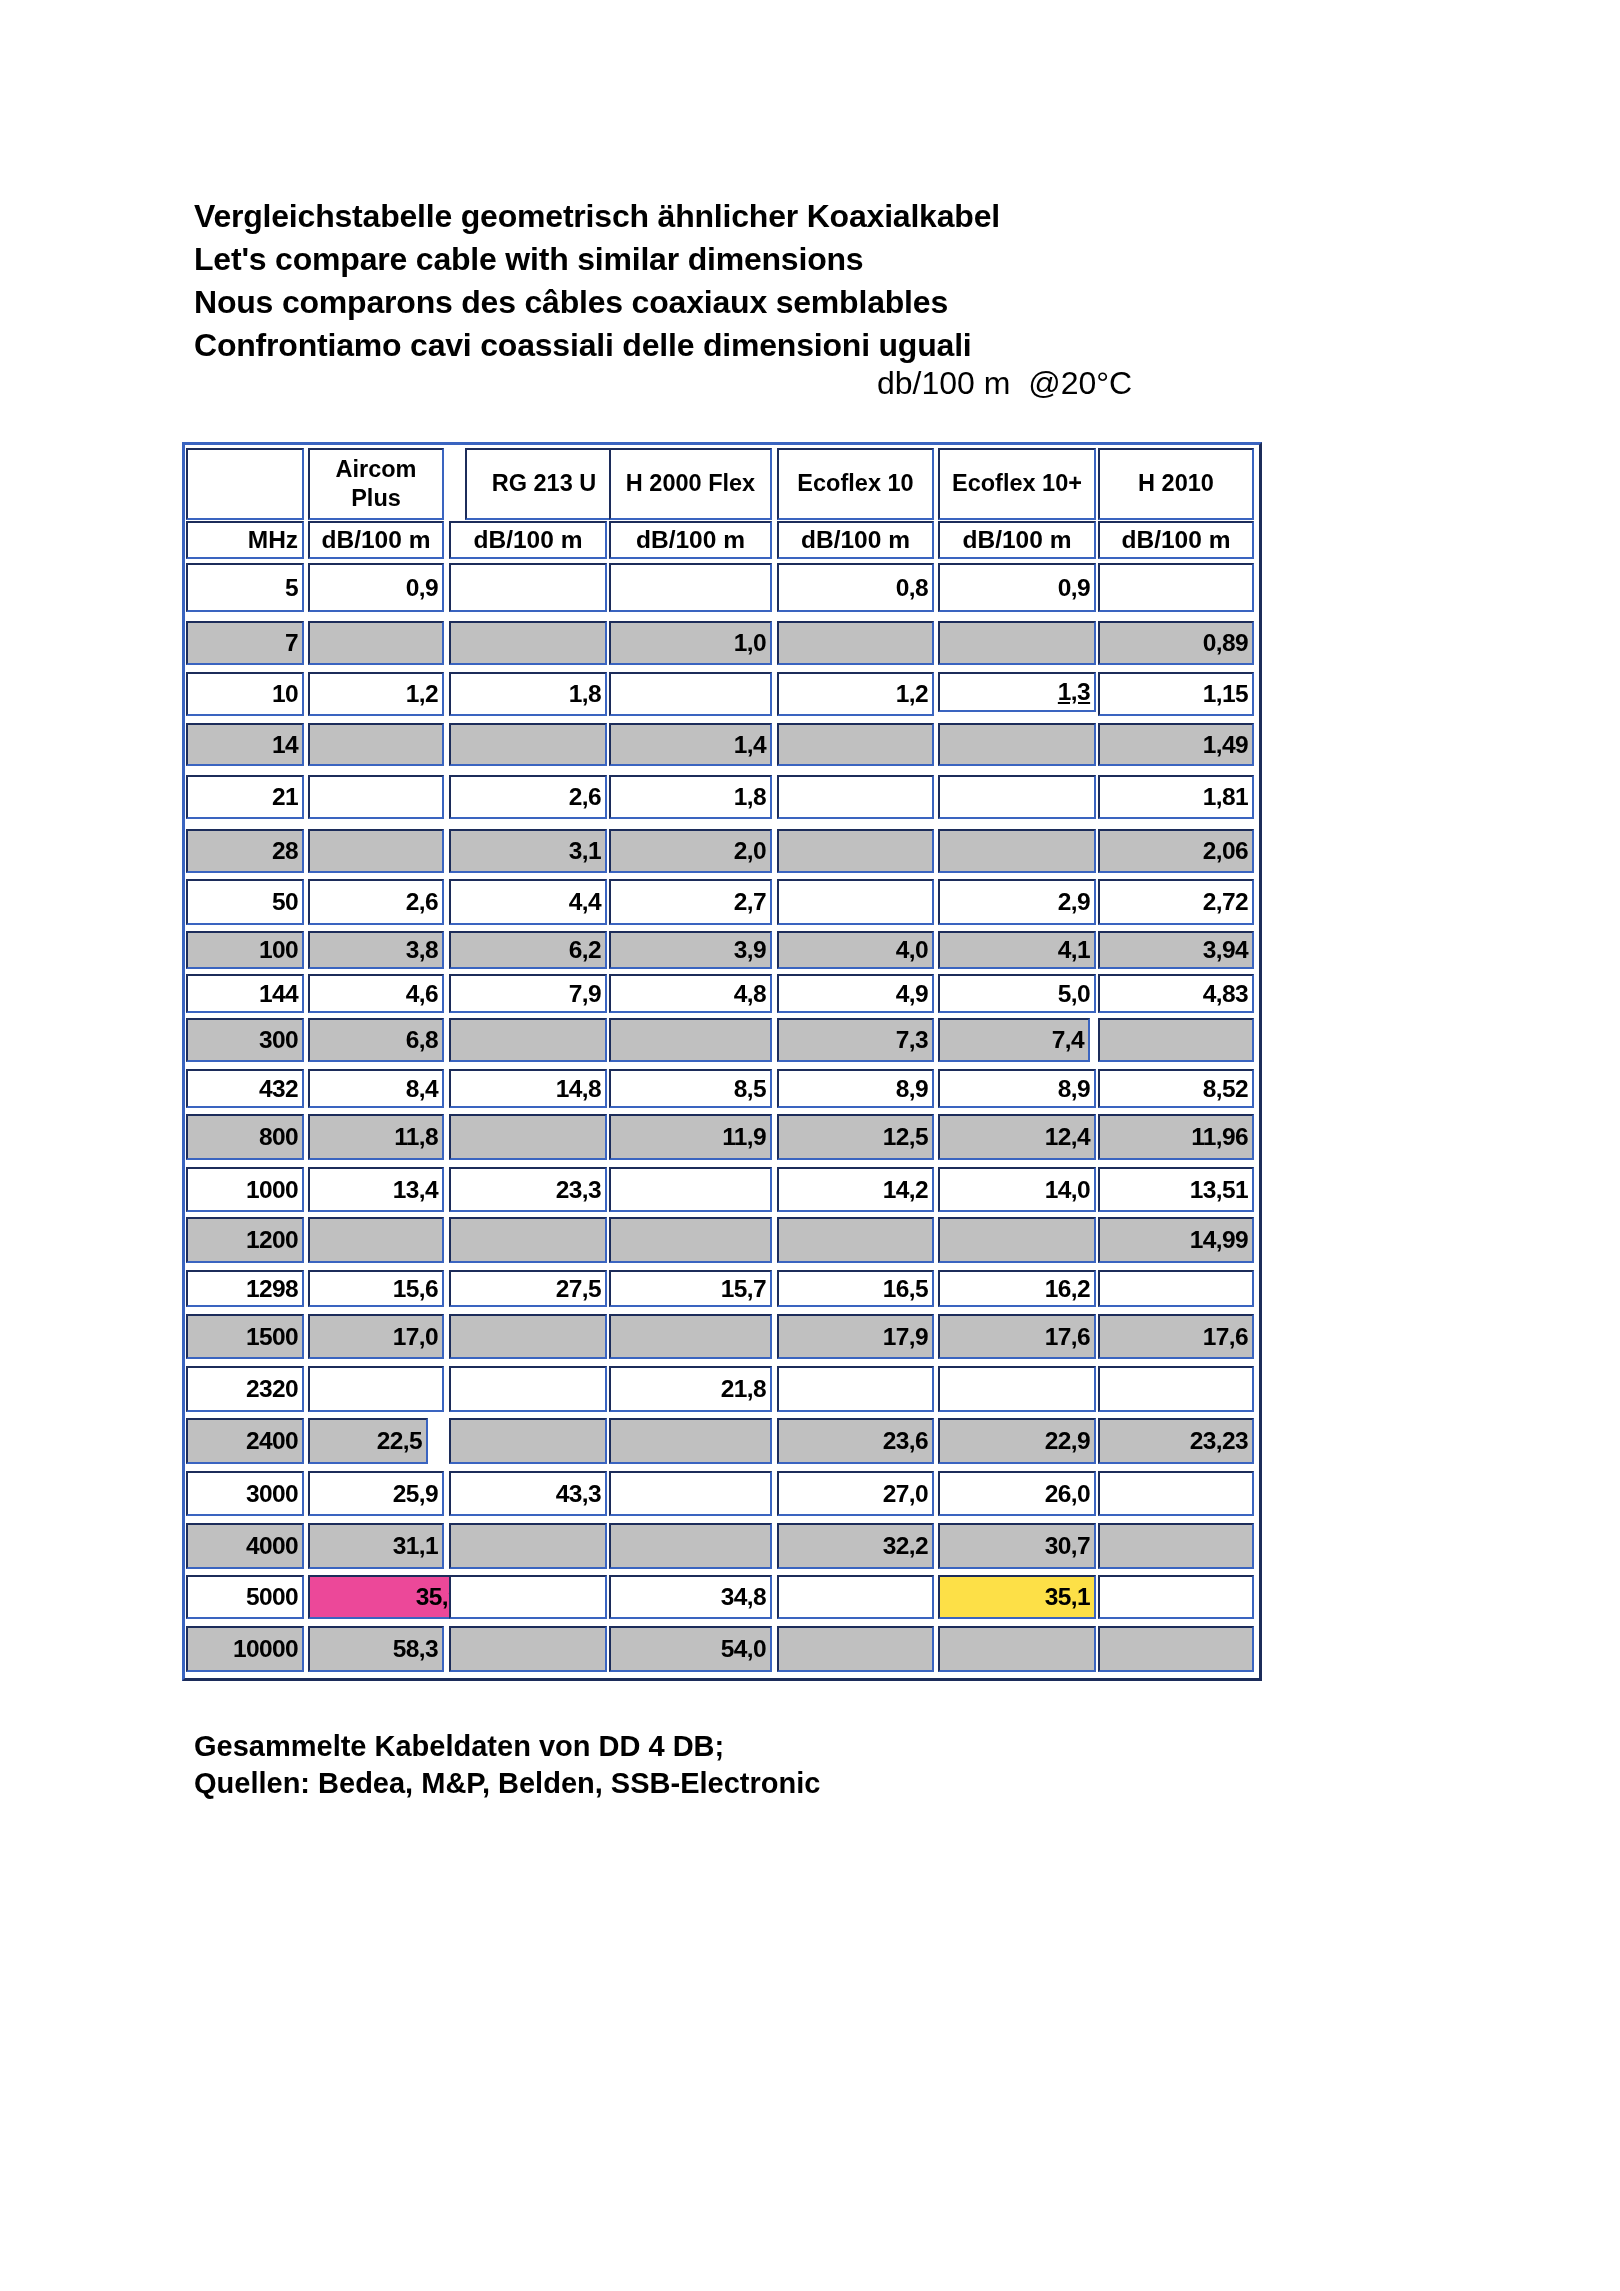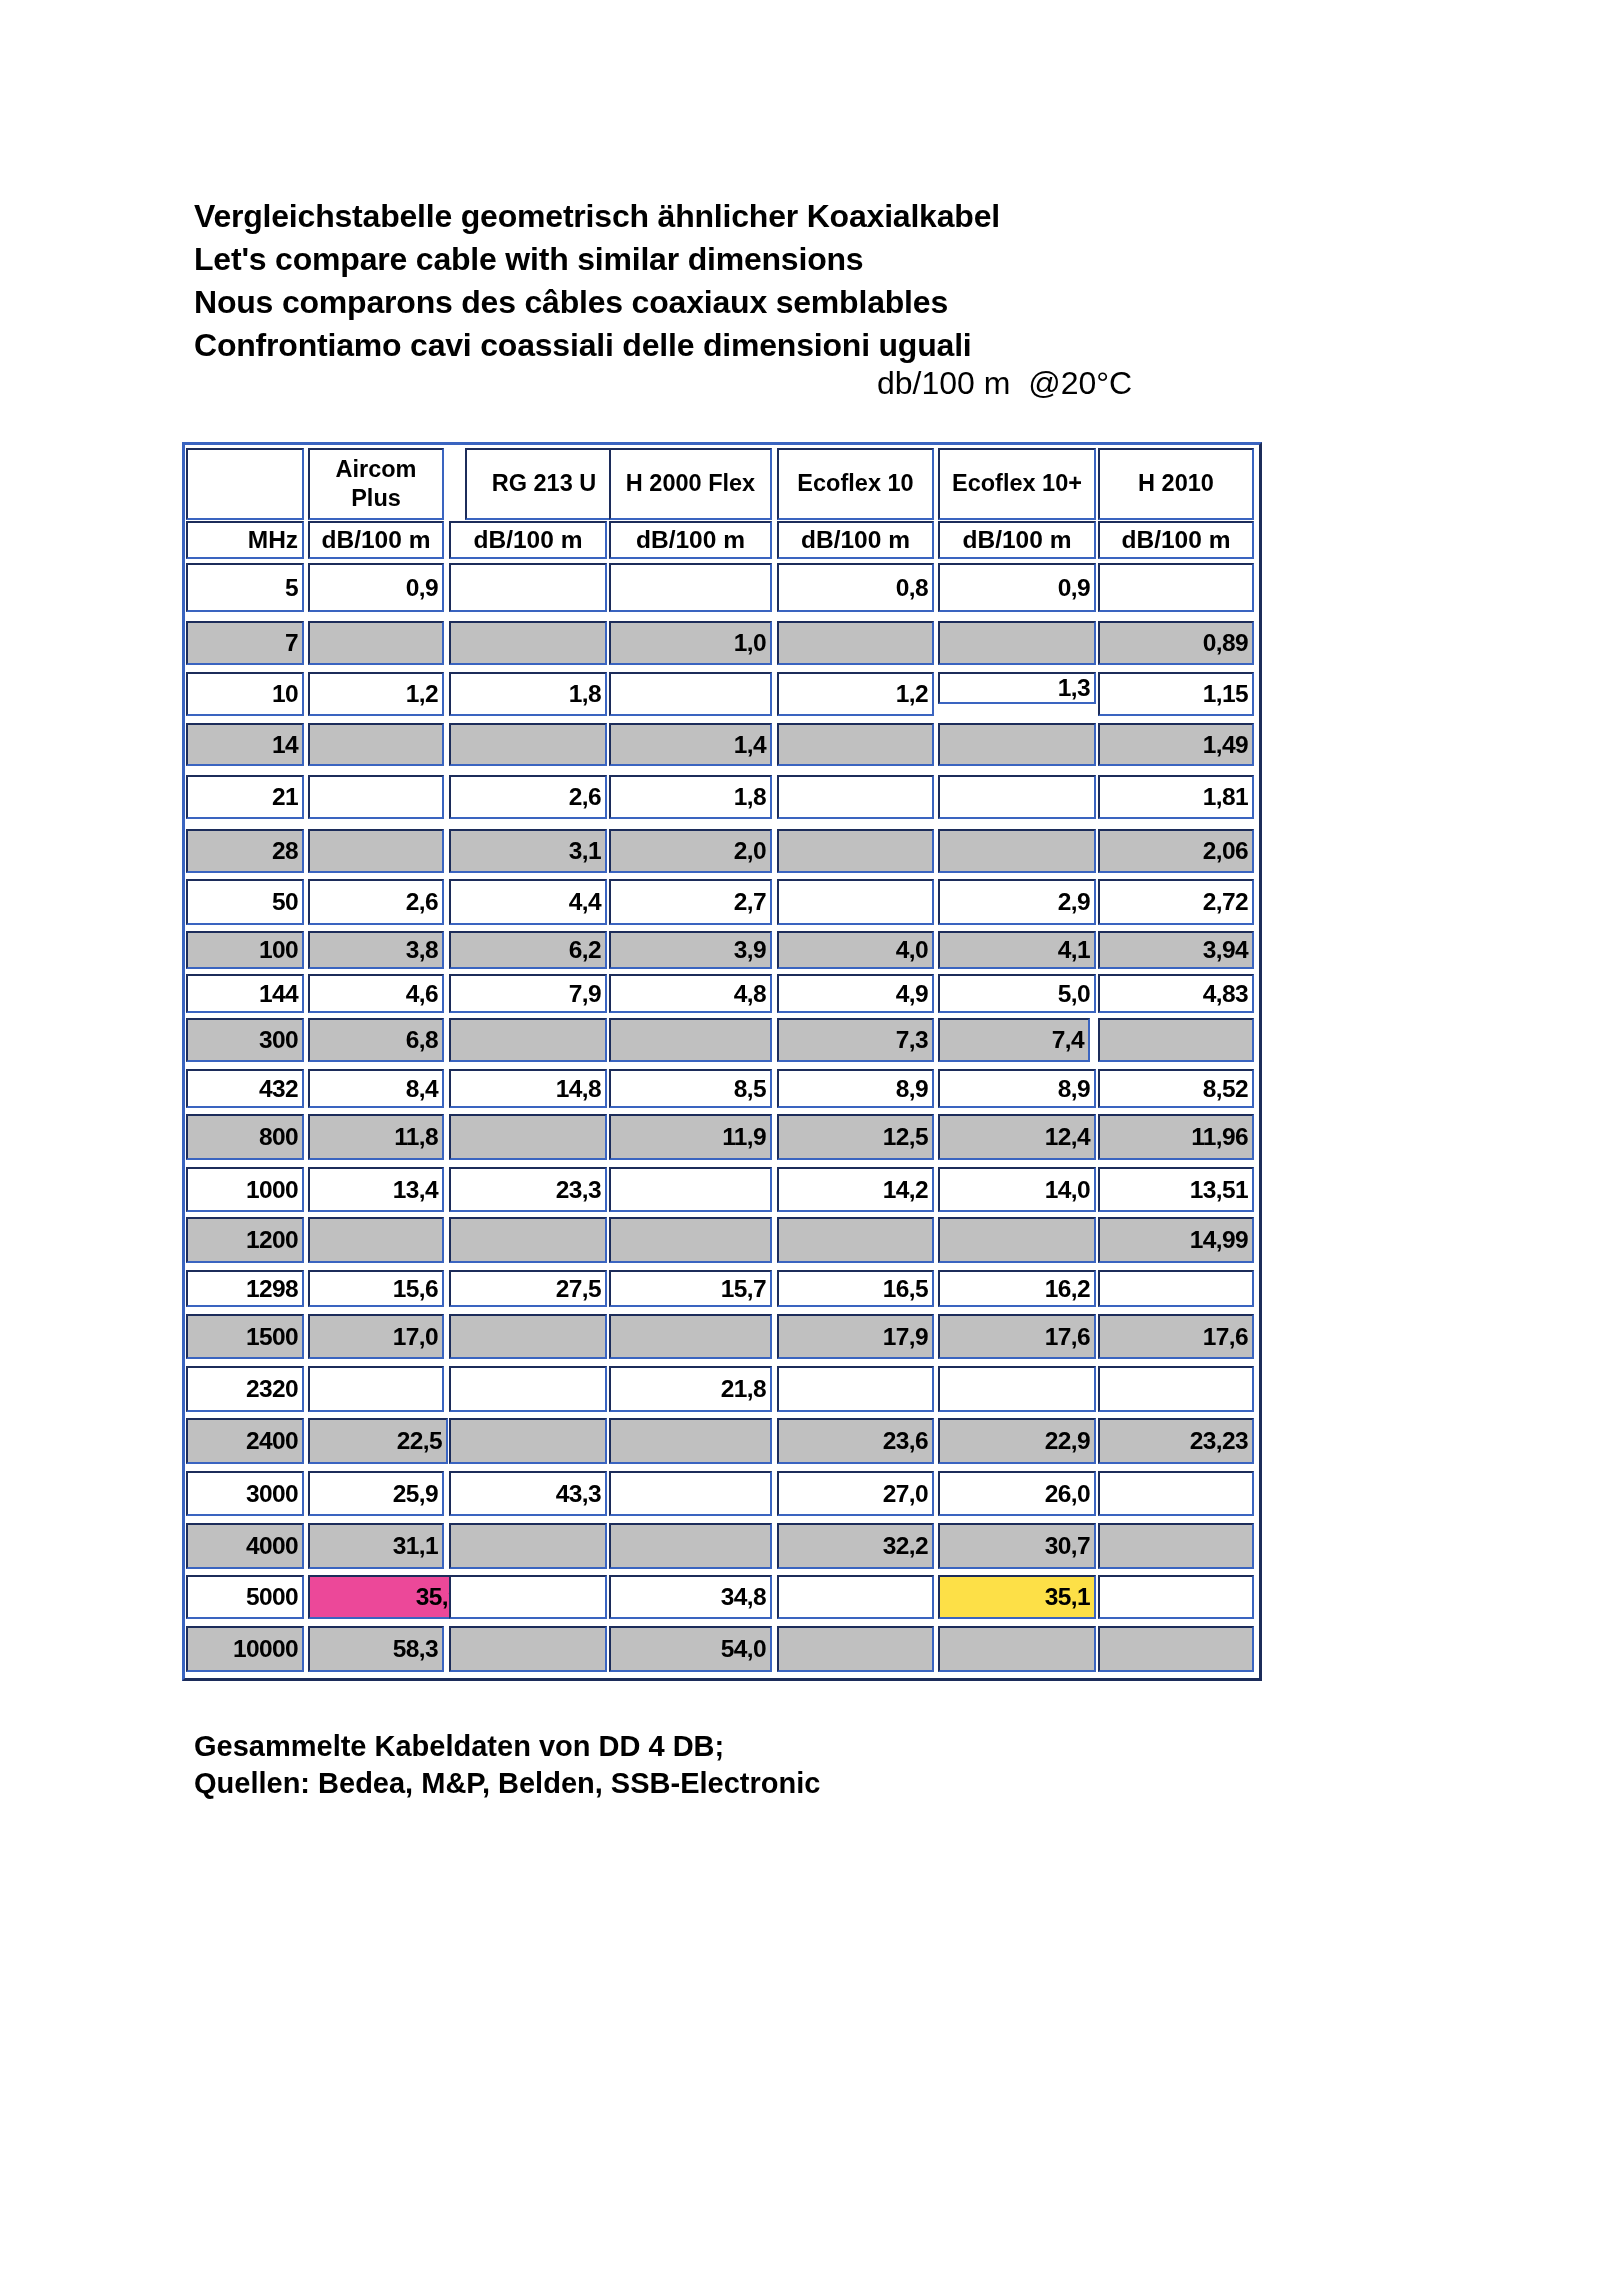--- a/index.html
+++ b/index.html
@@ -80,21 +80,21 @@
     <div class="cell " style="left: 264px; width: 158px; top: 176px; height: 44px; background: rgb(192, 192, 192); border-color: rgb(28, 44, 90) rgb(58, 100, 192) rgb(58, 100, 192) rgb(28, 44, 90);"></div>
     <div class="cell " style="left: 424px; width: 163px; top: 176px; height: 44px; background: rgb(192, 192, 192); border-color: rgb(28, 44, 90) rgb(58, 100, 192) rgb(58, 100, 192) rgb(28, 44, 90); padding-left: 8px;">1,0</div>
     <div class="cell " style="left: 592px; width: 157px; top: 176px; height: 44px; background: rgb(192, 192, 192); border-color: rgb(28, 44, 90) rgb(58, 100, 192) rgb(58, 100, 192) rgb(28, 44, 90);"></div>
     <div class="cell " style="left: 753px; width: 158px; top: 176px; height: 44px; background: rgb(192, 192, 192); border-color: rgb(28, 44, 90) rgb(58, 100, 192) rgb(58, 100, 192) rgb(28, 44, 90);"></div>
     <div class="cell " style="left: 913px; width: 156px; top: 176px; height: 44px; background: rgb(192, 192, 192); border-color: rgb(28, 44, 90) rgb(58, 100, 192) rgb(58, 100, 192) rgb(28, 44, 90);">0,89</div>
     <div class="cell " style="left: 1px; width: 118px; top: 227px; height: 44px; background: rgb(255, 255, 255); border-color: rgb(28, 44, 90) rgb(58, 100, 192) rgb(58, 100, 192) rgb(28, 44, 90);">10</div>
     <div class="cell " style="left: 123px; width: 136px; top: 227px; height: 44px; background: rgb(255, 255, 255); border-color: rgb(28, 44, 90) rgb(58, 100, 192) rgb(58, 100, 192) rgb(28, 44, 90);">1,2</div>
     <div class="cell " style="left: 264px; width: 158px; top: 227px; height: 44px; background: rgb(255, 255, 255); border-color: rgb(28, 44, 90) rgb(58, 100, 192) rgb(58, 100, 192) rgb(28, 44, 90);">1,8</div>
     <div class="cell " style="left: 424px; width: 163px; top: 227px; height: 44px; background: rgb(255, 255, 255); border-color: rgb(28, 44, 90) rgb(58, 100, 192) rgb(58, 100, 192) rgb(28, 44, 90);"></div>
     <div class="cell " style="left: 592px; width: 157px; top: 227px; height: 44px; background: rgb(255, 255, 255); border-color: rgb(28, 44, 90) rgb(58, 100, 192) rgb(58, 100, 192) rgb(28, 44, 90);">1,2</div>
-    <div class="cell " style="left: 753px; width: 158px; top: 227px; height: 32px; background: rgb(255, 255, 255); border-color: rgb(28, 44, 90) rgb(58, 100, 192) rgb(58, 100, 192) rgb(28, 44, 90);">1,3</div>
+    <div class="cell " style="left: 753px; width: 158px; top: 227px; height: 40px; background: rgb(255, 255, 255); border-color: rgb(28, 44, 90) rgb(58, 100, 192) rgb(58, 100, 192) rgb(28, 44, 90); text-decoration: underline;">1,3</div>
     <div class="cell " style="left: 913px; width: 156px; top: 227px; height: 44px; background: rgb(255, 255, 255); border-color: rgb(28, 44, 90) rgb(58, 100, 192) rgb(58, 100, 192) rgb(28, 44, 90);">1,15</div>
     <div class="cell " style="left: 1px; width: 118px; top: 278px; height: 43px; background: rgb(192, 192, 192); border-color: rgb(28, 44, 90) rgb(58, 100, 192) rgb(58, 100, 192) rgb(28, 44, 90);">14</div>
     <div class="cell " style="left: 123px; width: 136px; top: 278px; height: 43px; background: rgb(192, 192, 192); border-color: rgb(28, 44, 90) rgb(58, 100, 192) rgb(58, 100, 192) rgb(28, 44, 90);"></div>
     <div class="cell " style="left: 264px; width: 158px; top: 278px; height: 43px; background: rgb(192, 192, 192); border-color: rgb(28, 44, 90) rgb(58, 100, 192) rgb(58, 100, 192) rgb(28, 44, 90);"></div>
     <div class="cell " style="left: 424px; width: 163px; top: 278px; height: 43px; background: rgb(192, 192, 192); border-color: rgb(28, 44, 90) rgb(58, 100, 192) rgb(58, 100, 192) rgb(28, 44, 90);">1,4</div>
     <div class="cell " style="left: 592px; width: 157px; top: 278px; height: 43px; background: rgb(192, 192, 192); border-color: rgb(28, 44, 90) rgb(58, 100, 192) rgb(58, 100, 192) rgb(28, 44, 90);"></div>
     <div class="cell " style="left: 753px; width: 158px; top: 278px; height: 43px; background: rgb(192, 192, 192); border-color: rgb(28, 44, 90) rgb(58, 100, 192) rgb(58, 100, 192) rgb(28, 44, 90);"></div>
     <div class="cell " style="left: 913px; width: 156px; top: 278px; height: 43px; background: rgb(192, 192, 192); border-color: rgb(28, 44, 90) rgb(58, 100, 192) rgb(58, 100, 192) rgb(28, 44, 90);">1,49</div>
     <div class="cell " style="left: 1px; width: 118px; top: 330px; height: 44px; background: rgb(255, 255, 255); border-color: rgb(28, 44, 90) rgb(58, 100, 192) rgb(58, 100, 192) rgb(28, 44, 90);">21</div>
     <div class="cell " style="left: 123px; width: 136px; top: 330px; height: 44px; background: rgb(255, 255, 255); border-color: rgb(28, 44, 90) rgb(58, 100, 192) rgb(58, 100, 192) rgb(28, 44, 90);"></div>
@@ -181,21 +181,21 @@
     <div class="cell " style="left: 753px; width: 158px; top: 869px; height: 45px; background: rgb(192, 192, 192); border-color: rgb(28, 44, 90) rgb(58, 100, 192) rgb(58, 100, 192) rgb(28, 44, 90);">17,6</div>
     <div class="cell " style="left: 913px; width: 156px; top: 869px; height: 45px; background: rgb(192, 192, 192); border-color: rgb(28, 44, 90) rgb(58, 100, 192) rgb(58, 100, 192) rgb(28, 44, 90);">17,6</div>
     <div class="cell " style="left: 1px; width: 118px; top: 921px; height: 46px; background: rgb(255, 255, 255); border-color: rgb(28, 44, 90) rgb(58, 100, 192) rgb(58, 100, 192) rgb(28, 44, 90);">2320</div>
     <div class="cell " style="left: 123px; width: 136px; top: 921px; height: 46px; background: rgb(255, 255, 255); border-color: rgb(28, 44, 90) rgb(58, 100, 192) rgb(58, 100, 192) rgb(28, 44, 90);"></div>
     <div class="cell " style="left: 264px; width: 158px; top: 921px; height: 46px; background: rgb(255, 255, 255); border-color: rgb(28, 44, 90) rgb(58, 100, 192) rgb(58, 100, 192) rgb(28, 44, 90);"></div>
     <div class="cell " style="left: 424px; width: 163px; top: 921px; height: 46px; background: rgb(255, 255, 255); border-color: rgb(28, 44, 90) rgb(58, 100, 192) rgb(58, 100, 192) rgb(28, 44, 90);">21,8</div>
     <div class="cell " style="left: 592px; width: 157px; top: 921px; height: 46px; background: rgb(255, 255, 255); border-color: rgb(28, 44, 90) rgb(58, 100, 192) rgb(58, 100, 192) rgb(28, 44, 90);"></div>
     <div class="cell " style="left: 753px; width: 158px; top: 921px; height: 46px; background: rgb(255, 255, 255); border-color: rgb(28, 44, 90) rgb(58, 100, 192) rgb(58, 100, 192) rgb(28, 44, 90);"></div>
     <div class="cell " style="left: 913px; width: 156px; top: 921px; height: 46px; background: rgb(255, 255, 255); border-color: rgb(28, 44, 90) rgb(58, 100, 192) rgb(58, 100, 192) rgb(28, 44, 90);"></div>
     <div class="cell " style="left: 1px; width: 118px; top: 973px; height: 46px; background: rgb(192, 192, 192); border-color: rgb(28, 44, 90) rgb(58, 100, 192) rgb(58, 100, 192) rgb(28, 44, 90);">2400</div>
-    <div class="cell " style="left: 123px; width: 140px; top: 973px; height: 46px; background: rgb(192, 192, 192); border-color: rgb(28, 44, 90) rgb(58, 100, 192) rgb(58, 100, 192) rgb(28, 44, 90);">22,5</div>
+    <div class="cell " style="left: 123px; width: 120px; top: 973px; height: 46px; background: rgb(192, 192, 192); border-color: rgb(28, 44, 90) rgb(58, 100, 192) rgb(58, 100, 192) rgb(28, 44, 90);">22,5</div>
     <div class="cell " style="left: 264px; width: 158px; top: 973px; height: 46px; background: rgb(192, 192, 192); border-color: rgb(28, 44, 90) rgb(58, 100, 192) rgb(58, 100, 192) rgb(28, 44, 90);"></div>
     <div class="cell " style="left: 424px; width: 163px; top: 973px; height: 46px; background: rgb(192, 192, 192); border-color: rgb(28, 44, 90) rgb(58, 100, 192) rgb(58, 100, 192) rgb(28, 44, 90);"></div>
     <div class="cell " style="left: 592px; width: 157px; top: 973px; height: 46px; background: rgb(192, 192, 192); border-color: rgb(28, 44, 90) rgb(58, 100, 192) rgb(58, 100, 192) rgb(28, 44, 90);">23,6</div>
     <div class="cell " style="left: 753px; width: 158px; top: 973px; height: 46px; background: rgb(192, 192, 192); border-color: rgb(28, 44, 90) rgb(58, 100, 192) rgb(58, 100, 192) rgb(28, 44, 90); padding-left: 23px;">22,9</div>
     <div class="cell " style="left: 913px; width: 156px; top: 973px; height: 46px; background: rgb(192, 192, 192); border-color: rgb(28, 44, 90) rgb(58, 100, 192) rgb(58, 100, 192) rgb(28, 44, 90);">23,23</div>
     <div class="cell " style="left: 1px; width: 118px; top: 1026px; height: 45px; background: rgb(255, 255, 255); border-color: rgb(28, 44, 90) rgb(58, 100, 192) rgb(58, 100, 192) rgb(28, 44, 90);">3000</div>
     <div class="cell " style="left: 123px; width: 136px; top: 1026px; height: 45px; background: rgb(255, 255, 255); border-color: rgb(28, 44, 90) rgb(58, 100, 192) rgb(58, 100, 192) rgb(28, 44, 90);">25,9</div>
     <div class="cell " style="left: 264px; width: 158px; top: 1026px; height: 45px; background: rgb(255, 255, 255); border-color: rgb(28, 44, 90) rgb(58, 100, 192) rgb(58, 100, 192) rgb(28, 44, 90);">43,3</div>
     <div class="cell " style="left: 424px; width: 163px; top: 1026px; height: 45px; background: rgb(255, 255, 255); border-color: rgb(28, 44, 90) rgb(58, 100, 192) rgb(58, 100, 192) rgb(28, 44, 90);"></div>
     <div class="cell " style="left: 592px; width: 157px; top: 1026px; height: 45px; background: rgb(255, 255, 255); border-color: rgb(28, 44, 90) rgb(58, 100, 192) rgb(58, 100, 192) rgb(28, 44, 90);">27,0</div>

